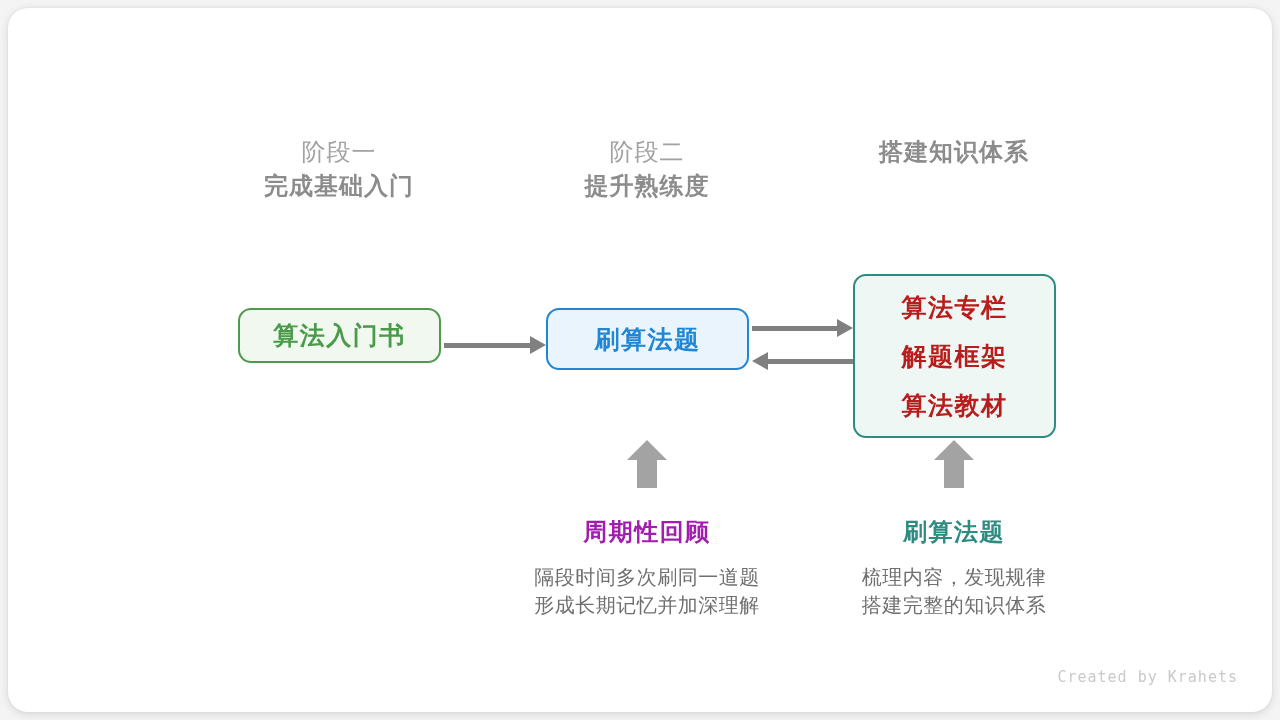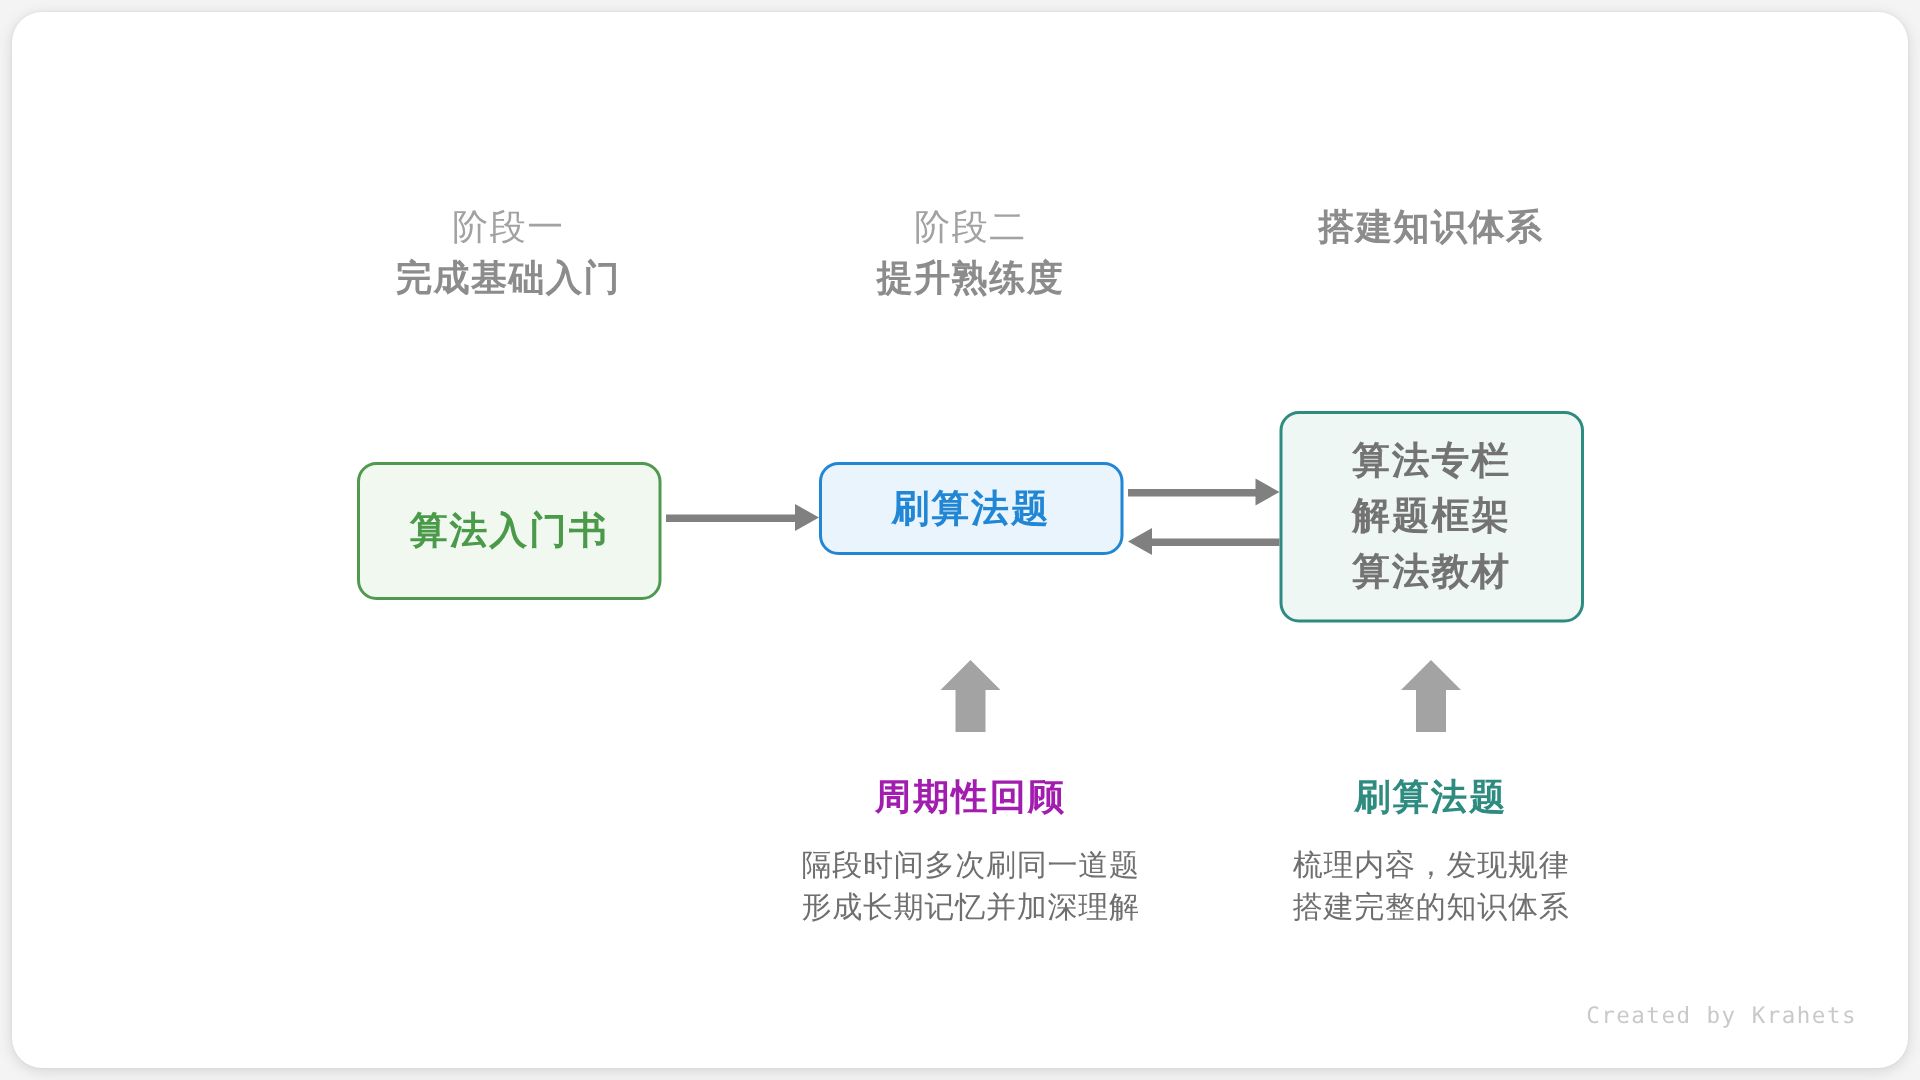--- a/index.html
+++ b/index.html
@@ -68,37 +68,38 @@
     border-radius: 13px;
     border-width: 2.5px;
     border-style: solid;
     font-weight: bold;
     font-size: 25px;
     letter-spacing: 1.5px;
   }
   .node .line { line-height: 37px; white-space: nowrap; }
 
   #node-book {
-    left: 230px; top: 300px; width: 203px; height: 92px;
+    left: 230px; top: 300px; width: 203px; height: 55px;
     background: #f0f8ef;
     border-color: #4f9a4f;
     color: #4a9a4a;
     font-family: Liberation Serif, serif;
   }
   #node-practice {
     left: 538px; top: 300px; width: 203px; height: 62px;
     background: #eaf4fd;
     border-color: #2186d4;
     color: #2186d4;
   }
   #node-system {
-    left: 845px; top: 266px; width: 203px; height: 141px;
+    left: 845px; top: 266px; width: 203px; height: 164px;
     background: #eff7f5;
     border-color: #2d8b80;
-    color: #737373;
+    color: #b91c1c;
+    gap: 12px;
   }
 
   
   .arrow-h {
     position: absolute;
     height: 24px;
   }
   .arrow-h .shaft {
     position: absolute;
     top: 9.5px;

